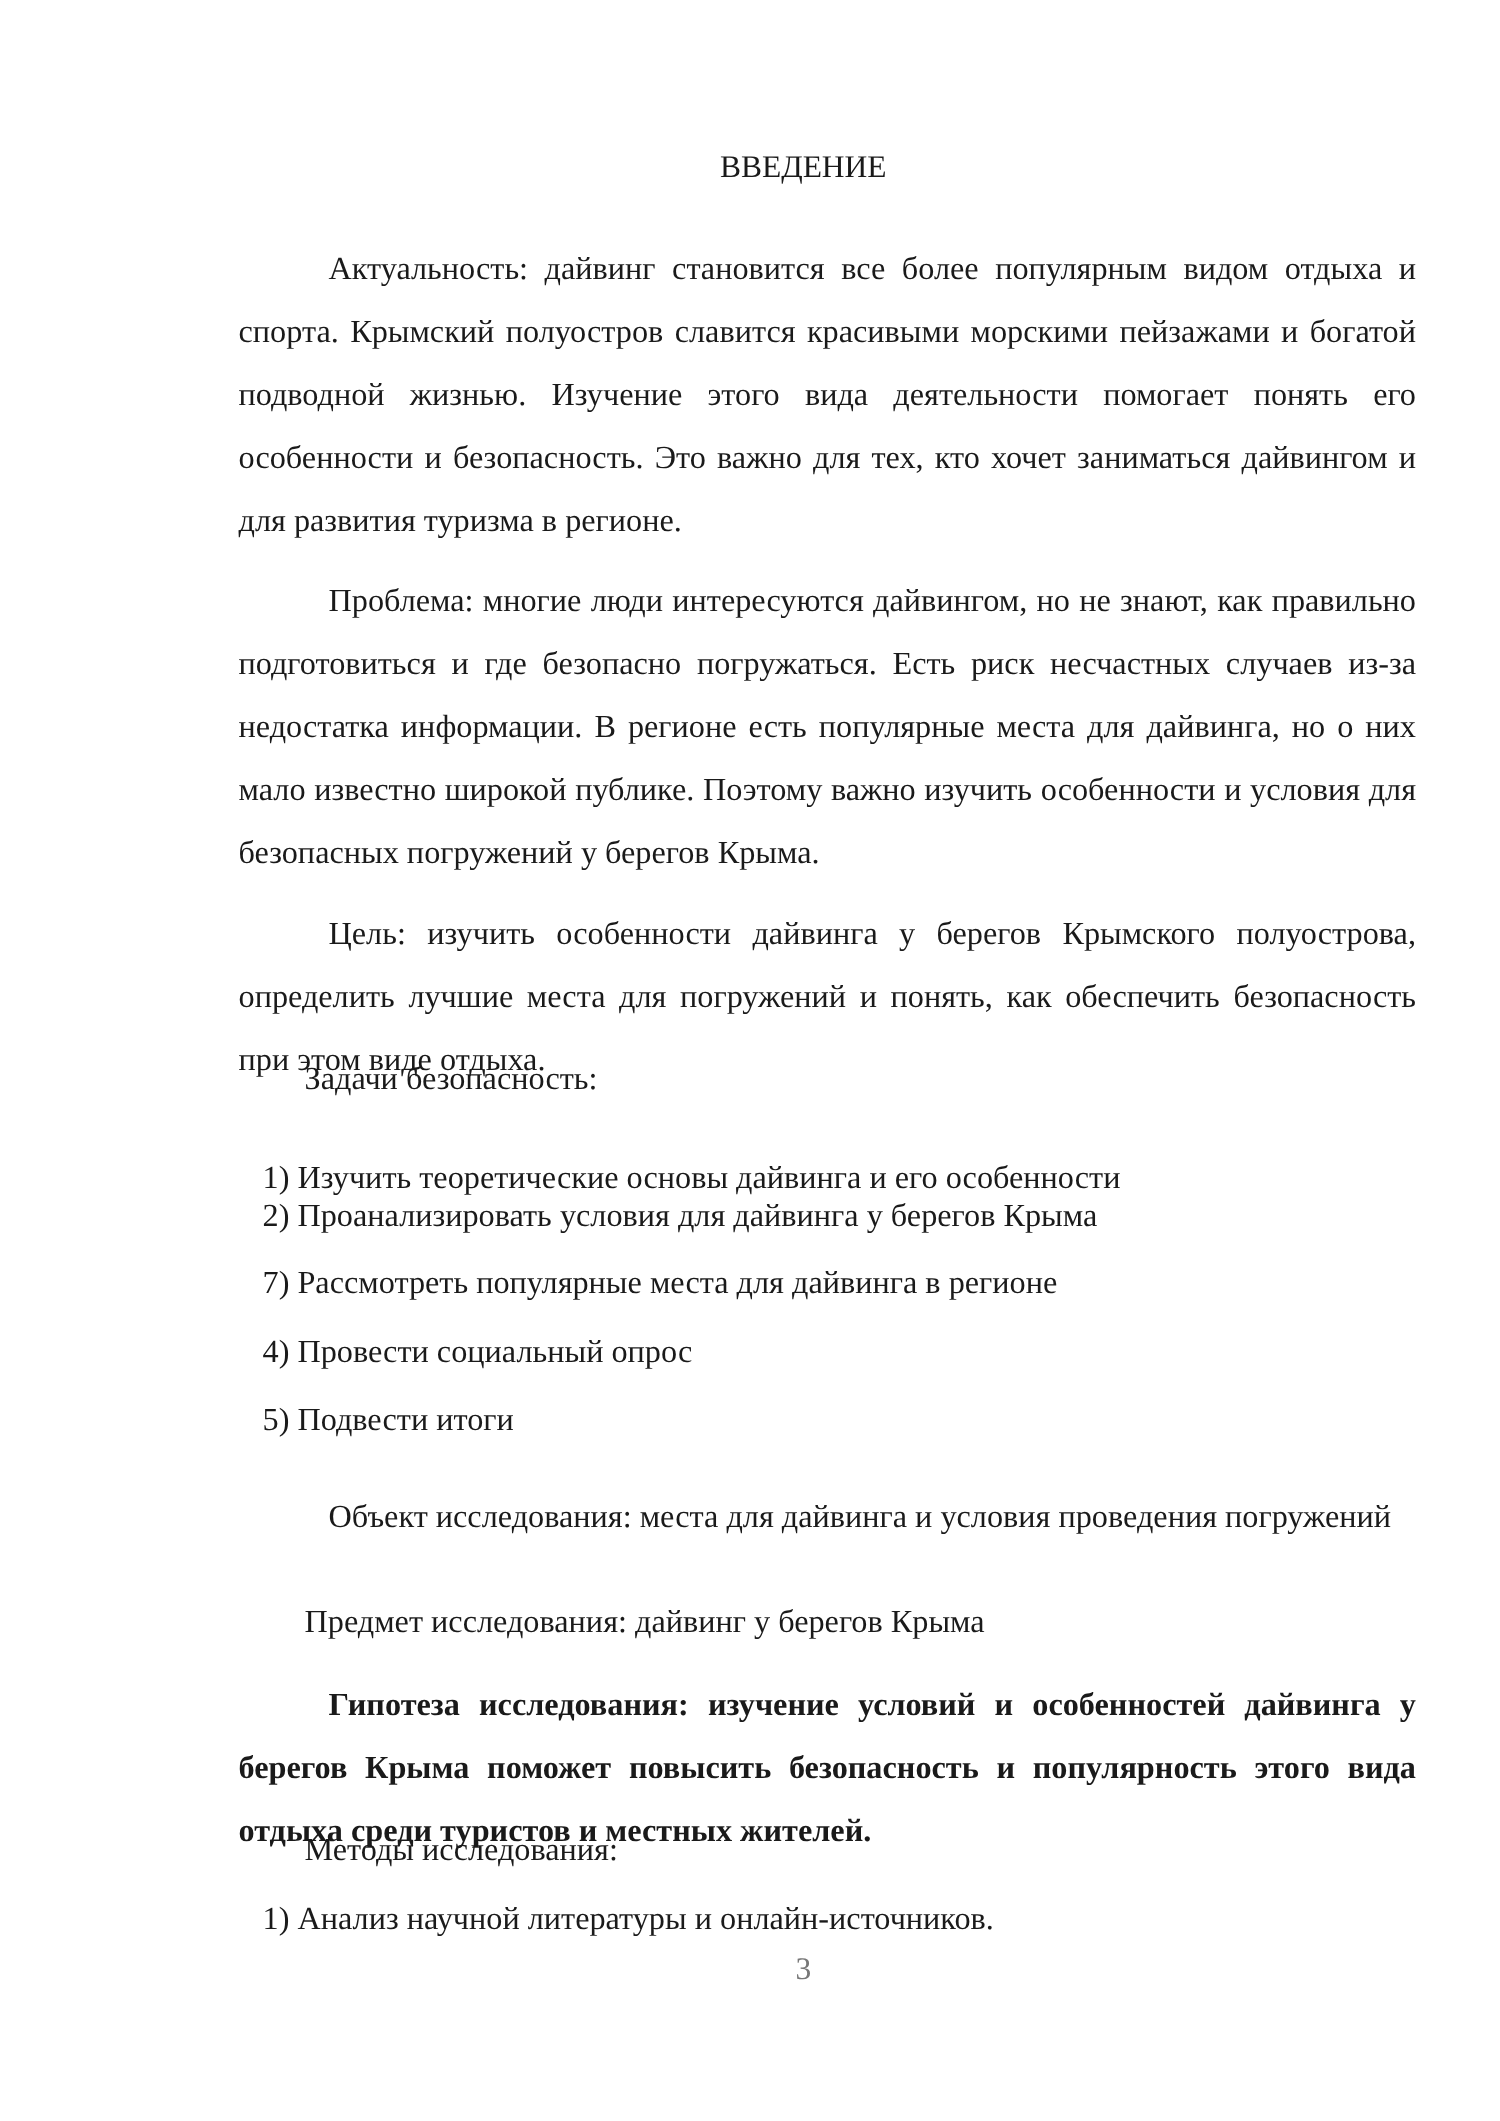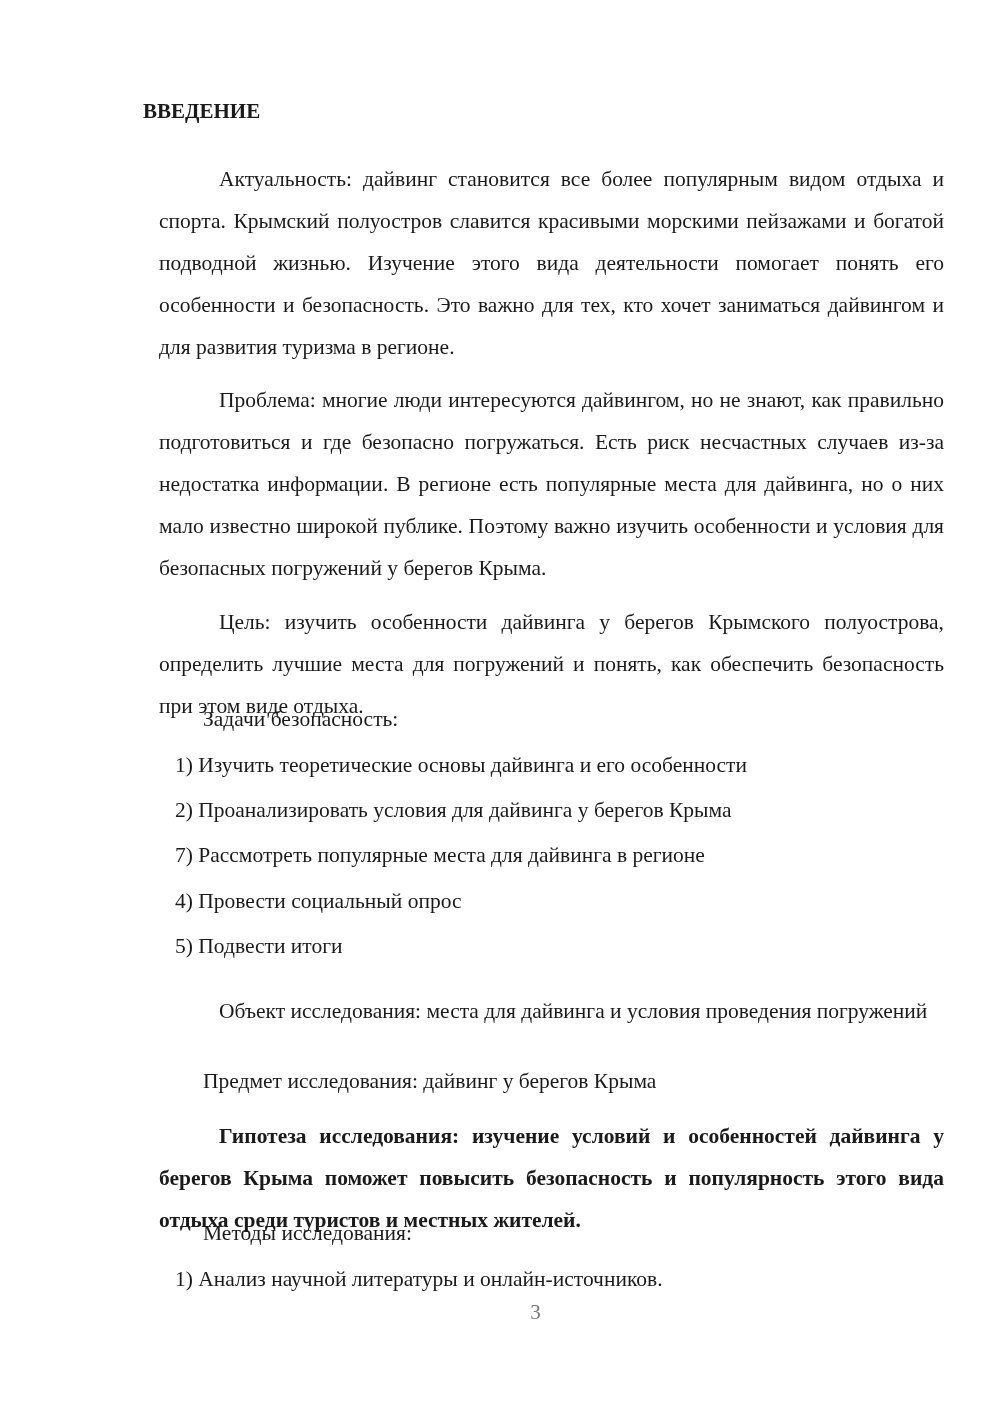--- a/index.html
+++ b/index.html
@@ -1,20 +1,20 @@
 <!DOCTYPE html>
 <html><head>
 <meta charset="utf-8">
 <style>
   html, body { margin: 0; padding: 0; background: #ffffff; }
   body { width: 1000px; height: 1414px; position: relative; overflow: hidden;
          font-family: "Liberation Serif", "DejaVu Serif", serif; color: #1a1a1a; }
   .page { position: absolute; left: 143px; top: 0; width: 785px; }
-  .title { position: absolute; top: 98px; left: 0; width: 785px; 
-           font-weight: bold; font-size: 21px; line-height: 26px; }
+  .title { position: absolute; top: 98px; left: 0; width: 785px; text-align: center;
+           font-weight: normal; font-size: 21px; line-height: 26px; }
   .para { position: absolute; left: 0; width: 785px; font-size: 21.5px; line-height: 42px;
           text-align: justify; text-indent: 60px; margin: 16px; }
   .plain { position: absolute; left: 60px; font-size: 21.5px; line-height: 26px; white-space: nowrap; }
   .item { position: absolute; left: 32px; font-size: 21.5px; line-height: 26px; white-space: nowrap; }
   .pagenum { position: absolute; top: 1300px; left: 0; width: 785px; text-align: center;
              font-size: 21px; color: #777; }
 </style>
 </head>
 <body>
 
@@ -22,21 +22,21 @@
   <div class="title">ВВЕДЕНИЕ</div>
 
   <p class="para" style="top:142px;">Актуальность: дайвинг становится все более популярным видом отдыха и спорта. Крымский полуостров славится красивыми морскими пейзажами и богатой подводной жизнью. Изучение этого вида деятельности помогает понять его особенности и безопасность. Это важно для тех, кто хочет заниматься дайвингом и для развития туризма в регионе.</p>
 
   <p class="para" style="top:363px;">Проблема: многие люди интересуются дайвингом, но не знают, как правильно подготовиться и где безопасно погружаться. Есть риск несчастных случаев из-за недостатка информации. В регионе есть популярные места для дайвинга, но о них мало известно широкой публике. Поэтому важно изучить особенности и условия для безопасных погружений у берегов Крыма.</p>
 
   <p class="para" style="top:585px;">Цель: изучить особенности дайвинга у берегов Крымского полуострова, определить лучшие места для погружений и понять, как обеспечить безопасность при этом виде отдыха.</p>
 
   <div class="plain" style="top:706px;">Задачи безопасность:</div>
 
-  <div class="item" style="top:752px;">1) Изучить теоретические основы дайвинга и его особенности</div>
+  <div class="item" style="top:772px;">1) Изучить теоретические основы дайвинга и его особенности</div>
   <div class="item" style="top:797px;">2) Проанализировать условия для дайвинга у берегов Крыма</div>
   <div class="item" style="top:842px;">7) Рассмотреть популярные места для дайвинга в регионе</div>
   <div class="item" style="top:888px;">4) Провести социальный опрос</div>
   <div class="item" style="top:933px;">5) Подвести итоги</div>
 
   <p class="para" style="top:974px;">Объект исследования: места для дайвинга и условия проведения погружений</p>
 
   <div class="plain" style="top:1068px;">Предмет исследования: дайвинг у берегов Крыма</div>
 
   <p class="para" style="top:1099px;font-weight:bold;">Гипотеза исследования: изучение условий и особенностей дайвинга у берегов Крыма поможет повысить безопасность и популярность этого вида отдыха среди туристов и местных жителей.</p>

